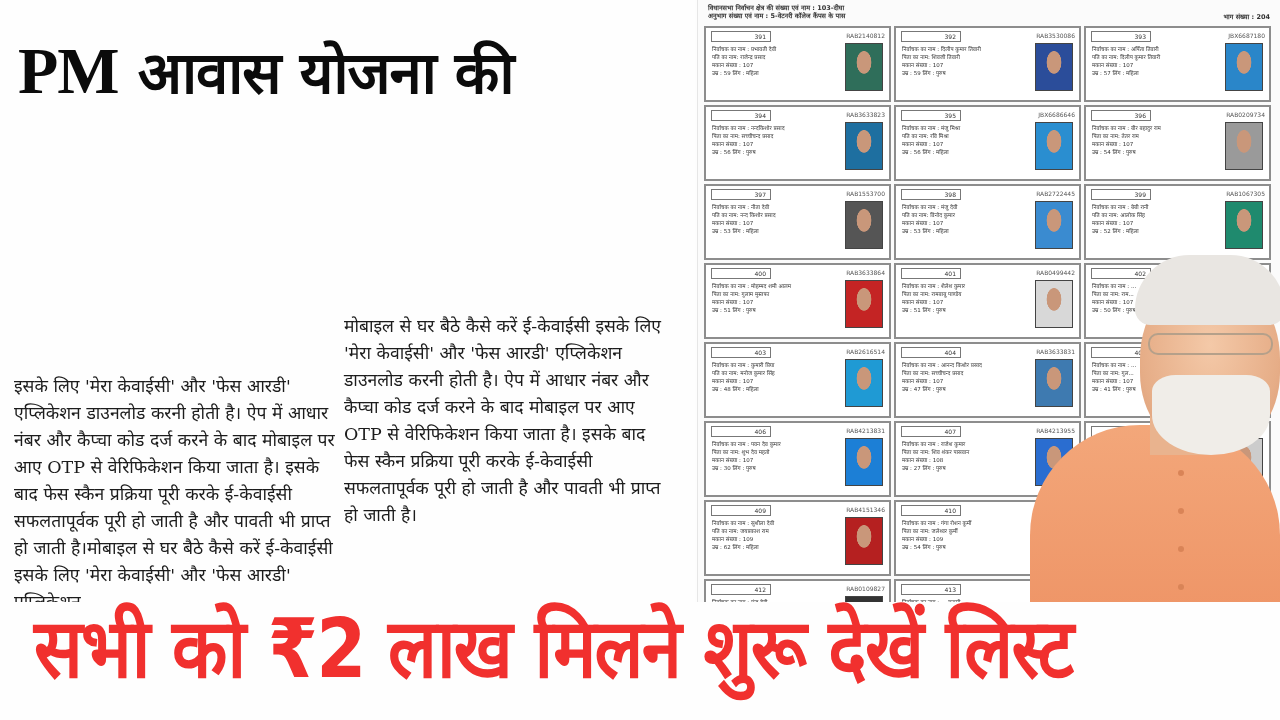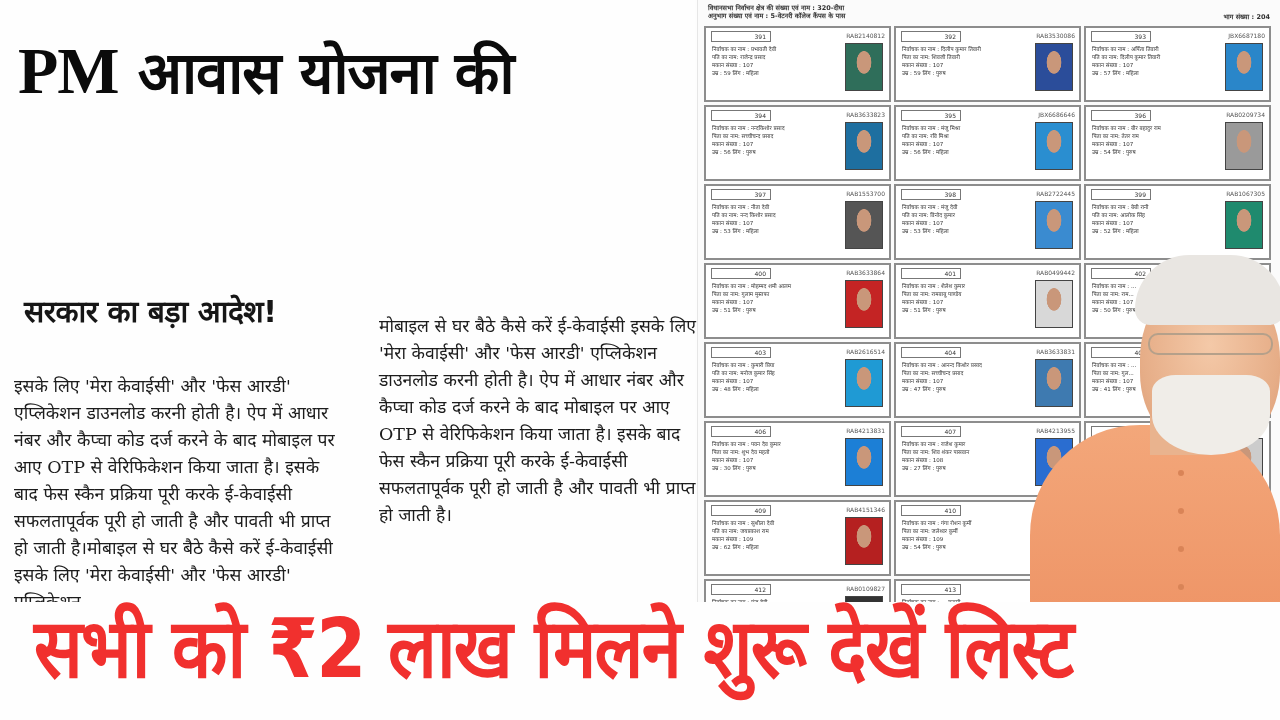--- a/index.html
+++ b/index.html
@@ -10,21 +10,21 @@
 
   .headline { position: absolute; left: 18px; font-family: "DejaVu Serif", serif; font-weight: 900; color: #0b0b0b; line-height: 1; white-space: nowrap; letter-spacing: -1px; }
   .headline.l1 { top: 38px; font-size: 58px; }
   .headline.l2 { top: 150px; font-size: 58px; }
   .headline .pm { font-family: "Liberation Serif", serif; font-size: 66px; font-weight: 700; }
 
   .subhead { position: absolute; left: 24px; top: 290px; font-size: 30px; font-weight: 700; color: #161616; font-family: "DejaVu Sans", sans-serif; letter-spacing: -0.5px; }
 
   .col-text { position: absolute; font-size: 17.5px; line-height: 27px; color: #1c1c1c; font-family: "DejaVu Serif", serif; }
   .col-text.left { left: 14px; top: 373px; width: 330px; height: 240px; overflow: hidden; }
-  .col-text.mid { left: 379px; top: 313px; width: 320px; }
+  .col-text.mid { left: 344px; top: 313px; width: 320px; }
 
   
   .doc { position: absolute; left: 697px; top: 0; width: 583px; height: 615px; background: #fbfbfb; overflow: hidden; border-left: 1px solid #e6e6e6; }
   .doc-header { position: absolute; left: 10px; top: 4px; font-size: 6.5px; line-height: 8px; color: #333; font-weight: 700; }
   .doc-part { position: absolute; right: 10px; top: 12px; font-size: 6.5px; color: #333; font-weight: 700; }
   .grid { position: absolute; left: 6px; top: 26px; width: 572px; display: grid; grid-template-columns: repeat(3, 187px); grid-auto-rows: 76px; column-gap: 3px; row-gap: 3px; }
   .card { position: relative; border: 2px solid #8d8d8d; background: #fff; padding: 3px; }
   .card .serial { position: absolute; left: 5px; top: 3px; width: 60px; height: 11px; border: 1px solid #777; font-size: 6px; text-align: right; padding-right: 4px; line-height: 9px; color: #333; background:#fff; }
   .card .epic { position: absolute; right: 4px; top: 4px; font-size: 6px; color: #555; }
   .card .lines { position: absolute; left: 6px; top: 17px; font-size: 5.5px; line-height: 8px; color: #333; width: 120px; }
@@ -42,28 +42,27 @@
 
   
   .banner { position: absolute; left: 0; top: 602px; width: 1280px; height: 118px; background: #fefefe; }
   .banner-text { position: absolute; left: 34px; top: 608px; font-size: 82px; font-weight: 900; color: #f1302e; font-family: "DejaVu Sans", sans-serif; line-height: 1; letter-spacing: -2px; white-space: nowrap; transform: scaleX(0.88); transform-origin: left top; }
 </style>
 </head>
 <body>
 
 <div class="left-panel">
   <div class="headline l1"><span class="pm">PM</span><span> आवास योजना की</span></div>
-  <div class="subhead">सरकार का बड़ा आदेश!</div>
   <div class="col-text left">इसके लिए 'मेरा केवाईसी' और 'फेस आरडी' एप्लिकेशन डाउनलोड करनी होती है। ऐप में आधार नंबर और कैप्चा कोड दर्ज करने के बाद मोबाइल पर आए OTP से वेरिफिकेशन किया जाता है। इसके बाद फेस स्कैन प्रक्रिया पूरी करके ई-केवाईसी सफलतापूर्वक पूरी हो जाती है और पावती भी प्राप्त हो जाती है।मोबाइल से घर बैठे कैसे करें ई-केवाईसी इसके लिए 'मेरा केवाईसी' और 'फेस आरडी' एप्लिकेशन</div>
   <div class="col-text mid">मोबाइल से घर बैठे कैसे करें ई-केवाईसी इसके लिए 'मेरा केवाईसी' और 'फेस आरडी' एप्लिकेशन डाउनलोड करनी होती है। ऐप में आधार नंबर और कैप्चा कोड दर्ज करने के बाद मोबाइल पर आए OTP से वेरिफिकेशन किया जाता है। इसके बाद फेस स्कैन प्रक्रिया पूरी करके ई-केवाईसी सफलतापूर्वक पूरी हो जाती है और पावती भी प्राप्त हो जाती है।</div>
 </div>
 
 <div class="doc">
   <div class="doc-header">
-    <div>विधानसभा निर्वाचन क्षेत्र की संख्या एवं नाम : 320-दीघा</div>
+    <div>विधानसभा निर्वाचन क्षेत्र की संख्या एवं नाम : 103-दीघा</div>
     <div>अनुभाग संख्या एवं नाम : 5-वेटनरी कॉलेज कैंपस के पास</div>
   </div>
   <div class="doc-part">भाग संख्या : 204</div>
   <div class="grid" id="card-grid">
       <div class="card">
         <div class="serial">391</div>
         <div class="epic">RAB2140812</div>
         <div class="lines">
           <div>निर्वाचक का नाम : प्रभावती देवी</div>
           <div>पति का नाम: राजेन्द्र प्रसाद</div>

